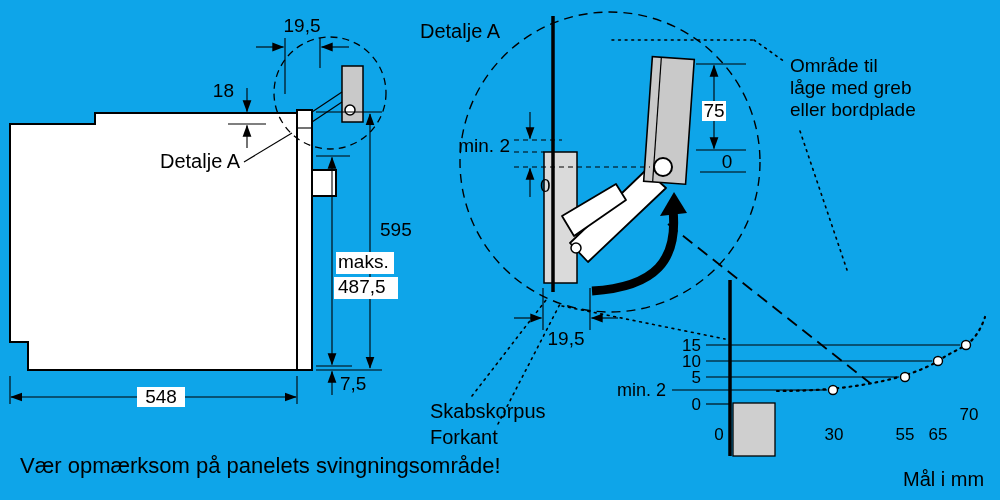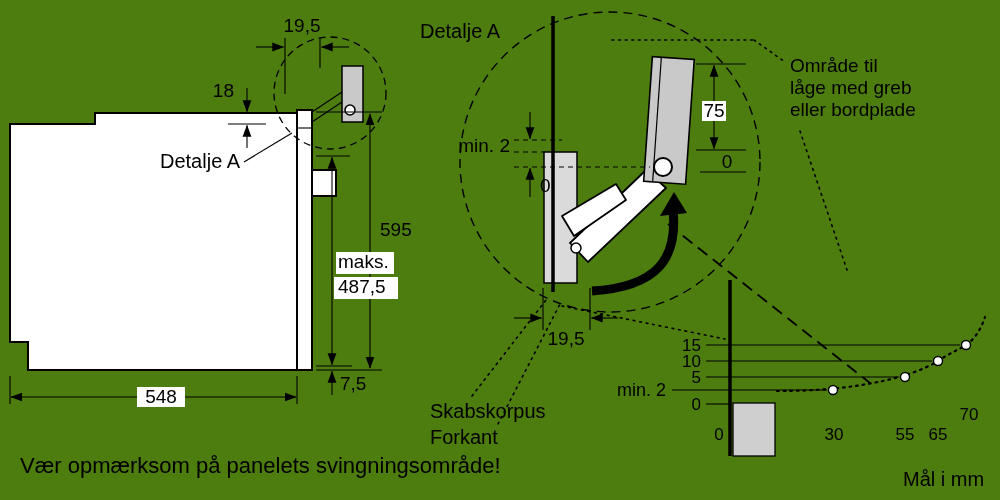--- a/index.html
+++ b/index.html
@@ -1,17 +1,17 @@
 <!DOCTYPE html>
 <html><head>
 <meta charset="utf-8">
 <style>
   html,body{margin:0;padding:0;background:#fff;}
   body{width:1000px;height:500px;overflow:hidden;}
-  .canvas{position:relative;width:1000px;height:500px;background:#4d7c0f;}
+  .canvas{position:relative;width:1000px;height:500px;background:#0ea5e9;}
   svg text{font-family:"Liberation Sans",sans-serif;fill:#000;}
   .t17{font-size:17px}
   .t18{font-size:18px}
   .t19{font-size:19px}
   .t20{font-size:20px}
   .t22{font-size:22px}
   .thin{stroke:#000;stroke-width:1.1;fill:none}
   .main{stroke:#000;stroke-width:2;fill:#fff}
   .dim{stroke:#000;stroke-width:1.1;fill:none}
   .dotted{stroke:#000;stroke-width:1.6;fill:none;stroke-dasharray:1.8 4.8;stroke-linecap:round}

